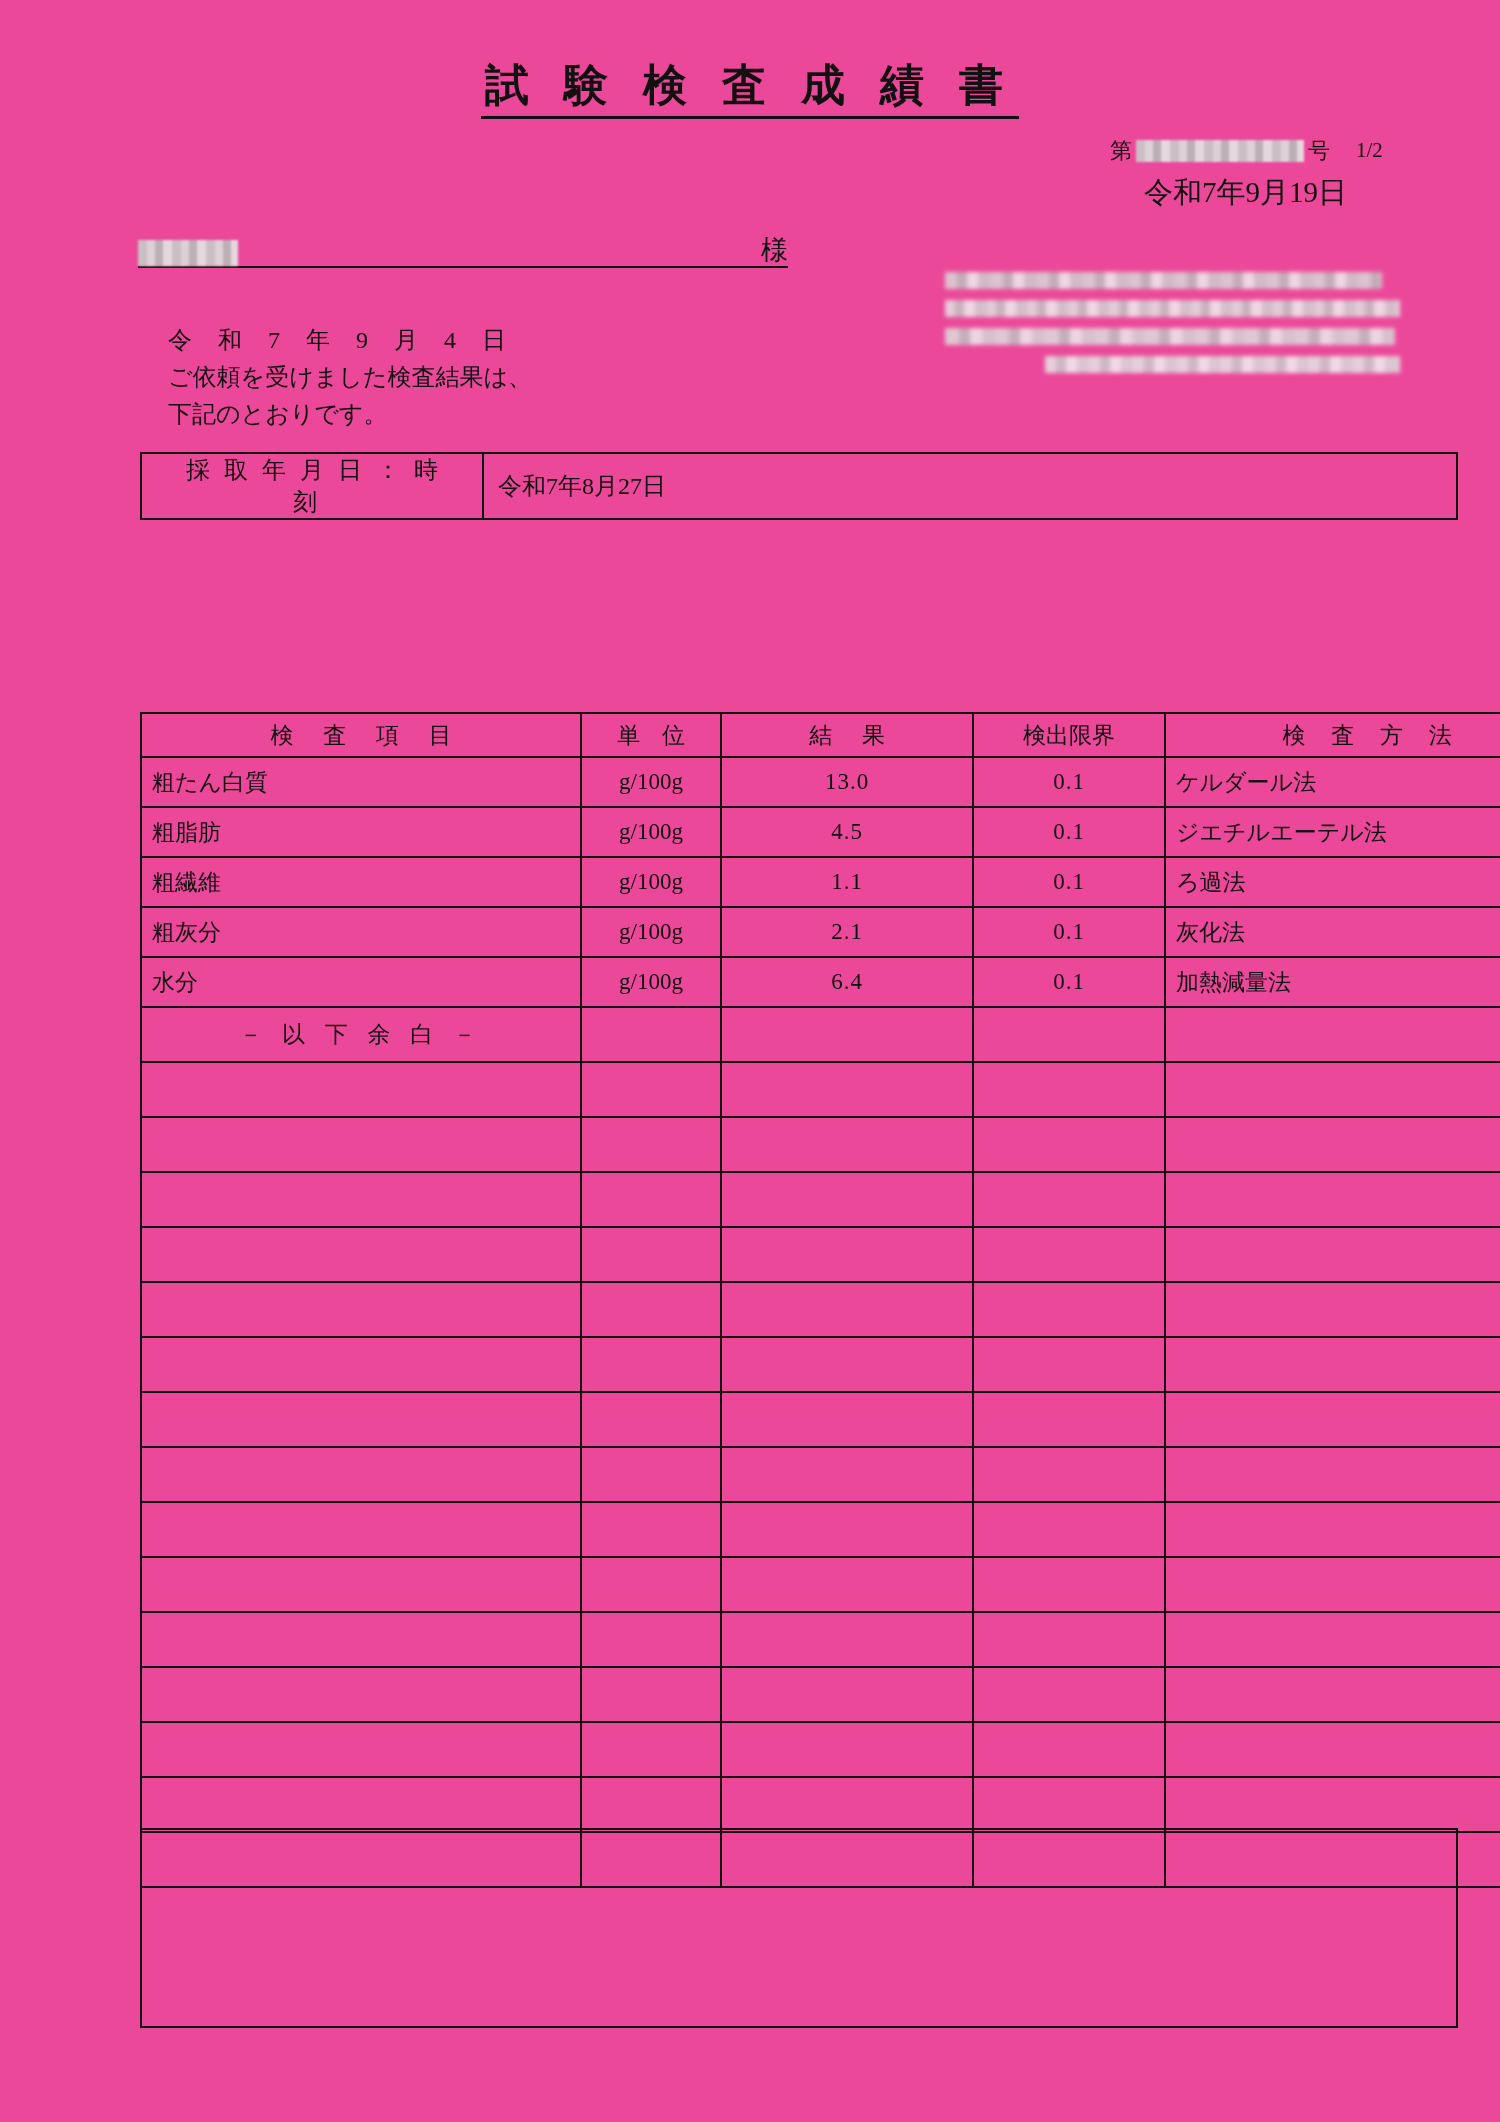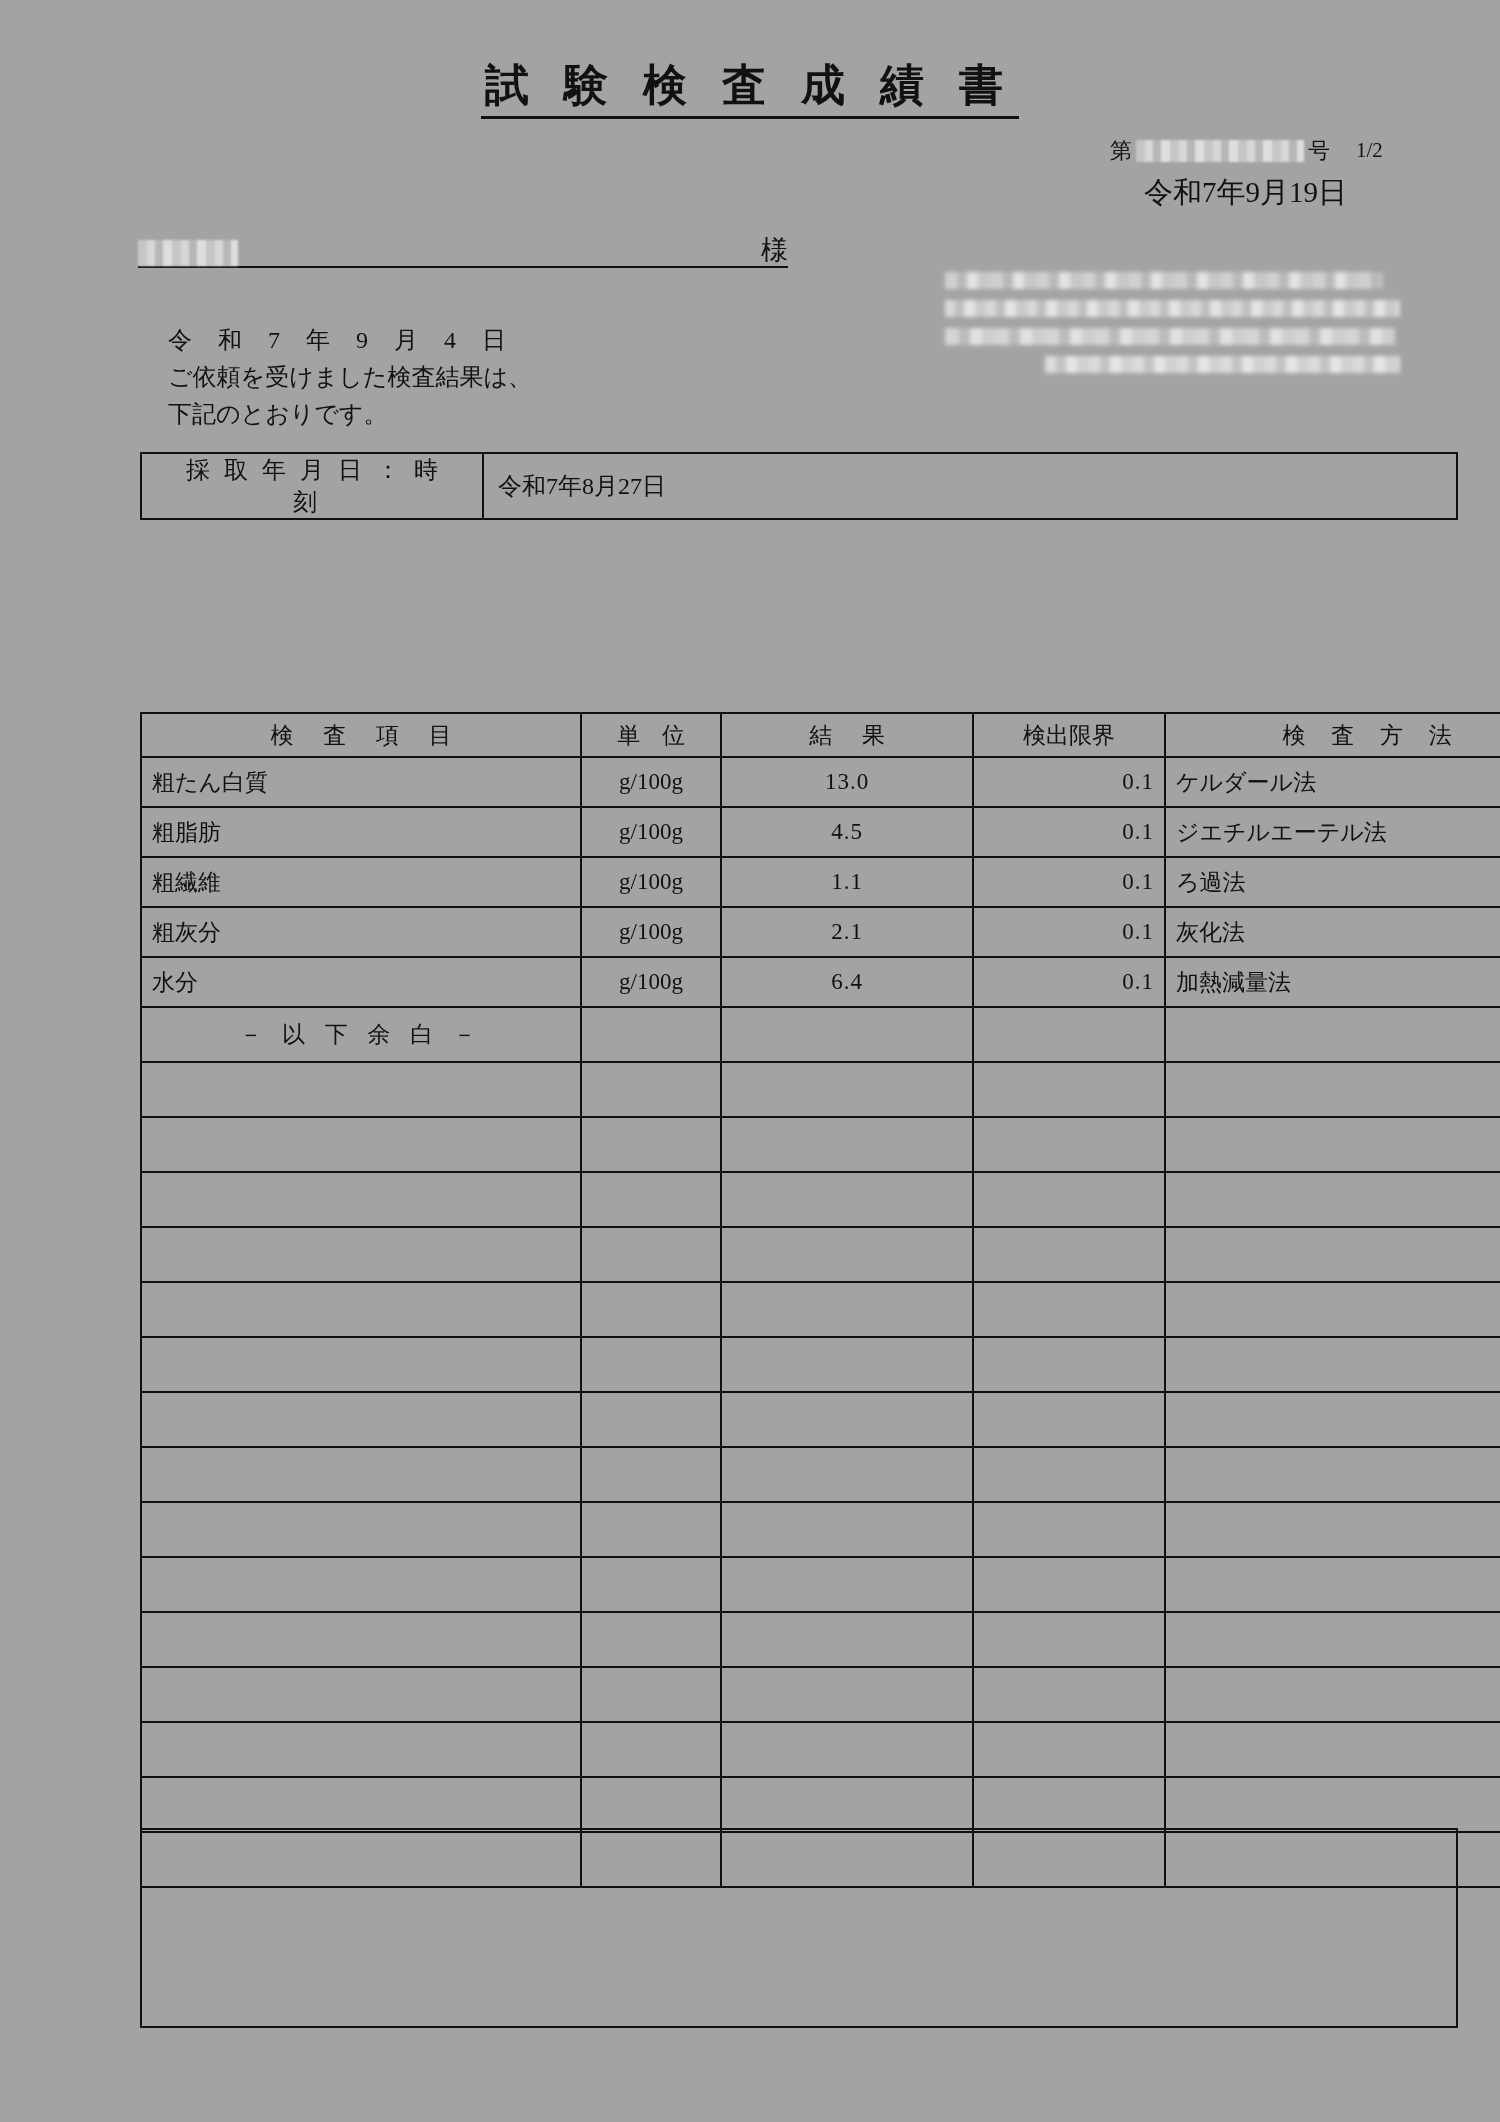--- a/index.html
+++ b/index.html
@@ -8,21 +8,21 @@
     background: #ffffff;
   }
   body {
     font-family: "Liberation Serif", "DejaVu Serif", serif;
     color: #111111;
   }
   .page {
     position: relative;
     width: 1500px;
     height: 2122px;
-    background: #a3a3a3;
+    background: #ec4899;
     overflow: hidden;
   }
 
   
   .title-wrap {
     position: absolute;
     top: 62px;
     left: 0;
     width: 1500px;
     text-align: center;
@@ -185,21 +185,21 @@
   .res-table thead th { height: 42px; text-align: center; }
   .h-item { width: 418px; letter-spacing: 12px; text-indent: 12px; }
   .h-unit { width: 118px; letter-spacing: 8px; text-indent: 8px; }
   .h-result { width: 230px; letter-spacing: 12px; text-indent: 12px; }
   .h-limit { width: 170px; }
   .h-method { width: 382px; letter-spacing: 10px; text-indent: 10px; }
 
   .c-item { text-align: left; font-size: 22px; }
   .c-unit { text-align: center; font-size: 22px; }
   .c-result { text-align: center; font-size: 23px; letter-spacing: 1px; }
-  .c-limit { text-align: right; font-size: 23px; letter-spacing: 1px; }
+  .c-limit { text-align: center; font-size: 23px; letter-spacing: 1px; }
   .c-method { text-align: left; font-size: 20px; }
   .blank-row td { height: 53px; }
   .yohaku { text-align: center; letter-spacing: 7px; font-size: 22px; }
 
   
   .remarks-box {
     position: absolute;
     left: 140px;
     top: 1828px;
     width: 1314px;

